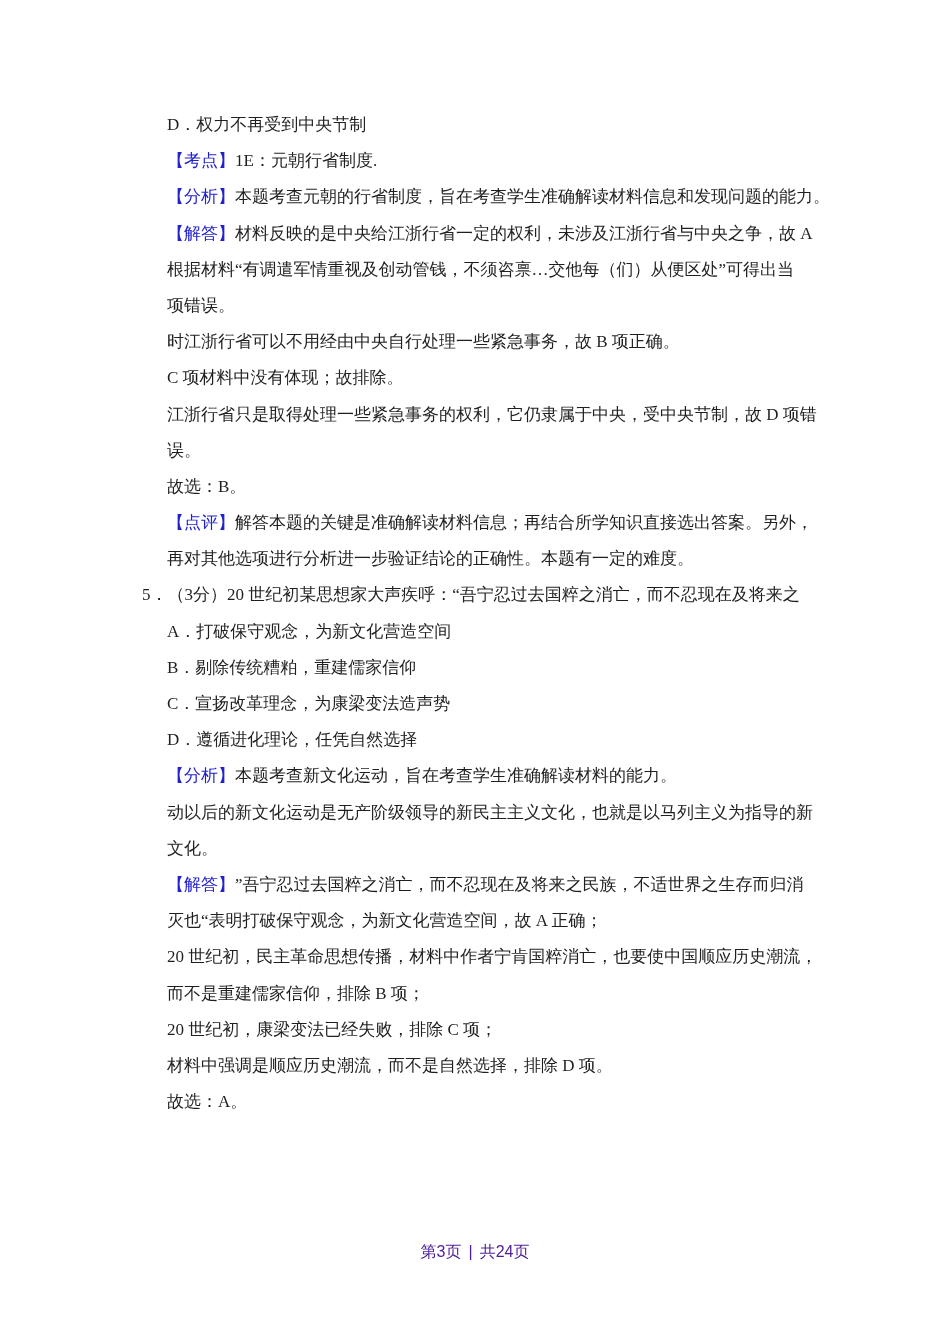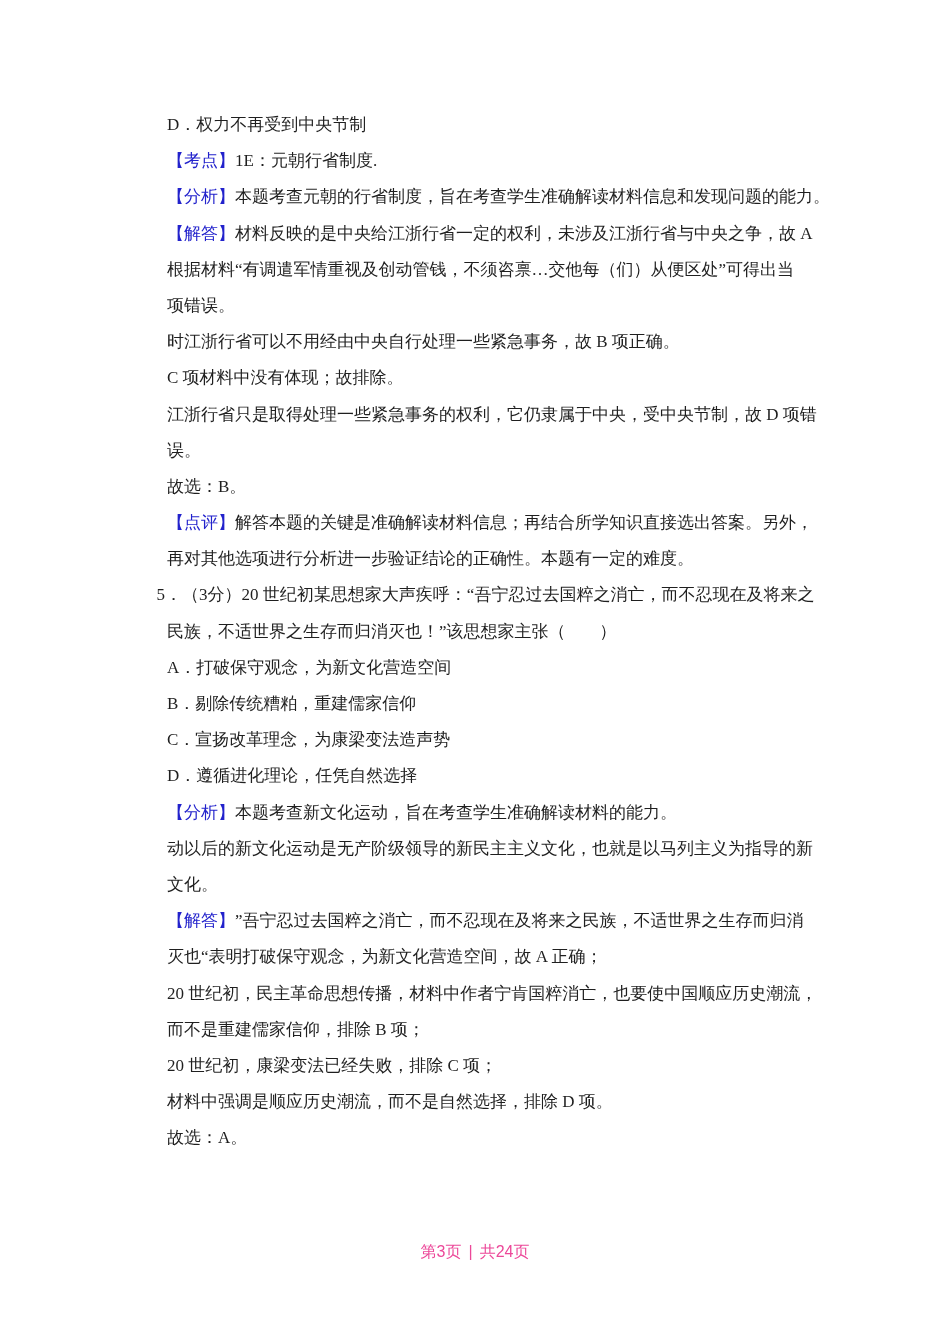--- a/index.html
+++ b/index.html
@@ -25,35 +25,34 @@
   .line {
     font-size: 17px;
     line-height: 36.2px;
     height: 36.2px;
     color: #1f1f1f;
     white-space: pre;
     text-align: left;
   }
   .line.qnum {
     margin-left: -25px;
-    text-align: center;
   }
   .seg-label {
     color: #2222CC;
     text-align: center;
   }
   .footer {
     position: absolute;
     left: 0;
     right: 0;
     top: 1242px;
     text-align: center;
     font-family: "Liberation Sans", "DejaVu Sans", sans-serif;
     font-size: 16px;
-    color: #ec4899;
+    color: #4c1d95;
   }
   .footer .sep {
     margin: 0 7px;
   }
 </style>
 </head>
 <body>
 
 <div class="page">
   <div class="content" id="doc-content">
@@ -64,21 +63,20 @@
       <div class="line"><span class="seg-text">根据材料“有调遣军情重视及创动管钱，不须咨禀…交他每（们）从便区处”可得出当</span></div>
       <div class="line"><span class="seg-text">项错误。</span></div>
       <div class="line"><span class="seg-text">时江浙行省可以不用经由中央自行处理一些紧急事务，故 B 项正确。</span></div>
       <div class="line"><span class="seg-text">C 项材料中没有体现；故排除。</span></div>
       <div class="line"><span class="seg-text">江浙行省只是取得处理一些紧急事务的权利，它仍隶属于中央，受中央节制，故 D 项错</span></div>
       <div class="line"><span class="seg-text">误。</span></div>
       <div class="line"><span class="seg-text">故选：B。</span></div>
       <div class="line"><span class="seg-label">【点评】</span><span class="seg-text">解答本题的关键是准确解读材料信息；再结合所学知识直接选出答案。另外，</span></div>
       <div class="line"><span class="seg-text">再对其他选项进行分析进一步验证结论的正确性。本题有一定的难度。</span></div>
       <div class="line qnum"><span class="seg-text">5．（3分）20 世纪初某思想家大声疾呼：“吾宁忍过去国粹之消亡，而不忍现在及将来之</span></div>
-      <div class="line"><span class="seg-text">民族，不适世界之生存而归消灭也！”该思想家主张（　　）</span></div>
       <div class="line"><span class="seg-text">A．打破保守观念，为新文化营造空间</span></div>
       <div class="line"><span class="seg-text">B．剔除传统糟粕，重建儒家信仰</span></div>
       <div class="line"><span class="seg-text">C．宣扬改革理念，为康梁变法造声势</span></div>
       <div class="line"><span class="seg-text">D．遵循进化理论，任凭自然选择</span></div>
       <div class="line"><span class="seg-label">【分析】</span><span class="seg-text">本题考查新文化运动，旨在考查学生准确解读材料的能力。</span></div>
       <div class="line"><span class="seg-text">动以后的新文化运动是无产阶级领导的新民主主义文化，也就是以马列主义为指导的新</span></div>
       <div class="line"><span class="seg-text">文化。</span></div>
       <div class="line"><span class="seg-label">【解答】</span><span class="seg-text">”吾宁忍过去国粹之消亡，而不忍现在及将来之民族，不适世界之生存而归消</span></div>
       <div class="line"><span class="seg-text">灭也“表明打破保守观念，为新文化营造空间，故 A 正确；</span></div>
       <div class="line"><span class="seg-text">20 世纪初，民主革命思想传播，材料中作者宁肯国粹消亡，也要使中国顺应历史潮流，</span></div>

